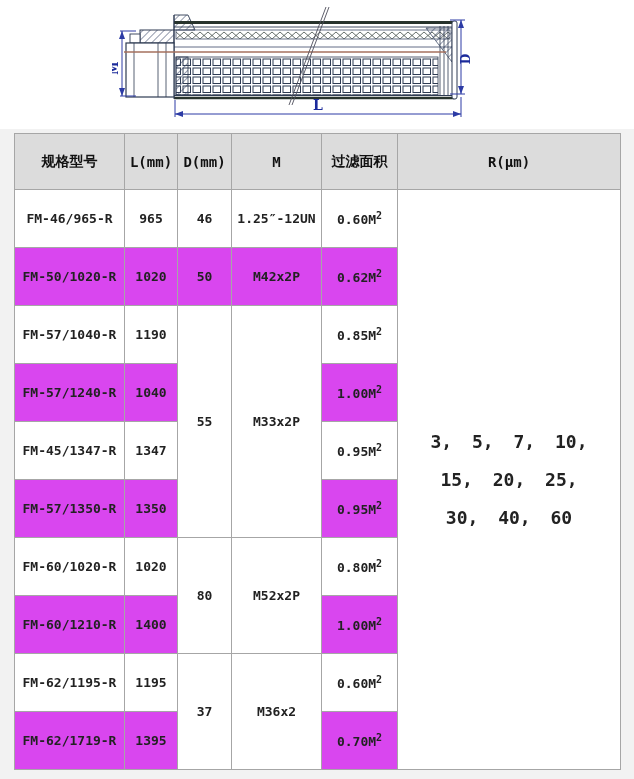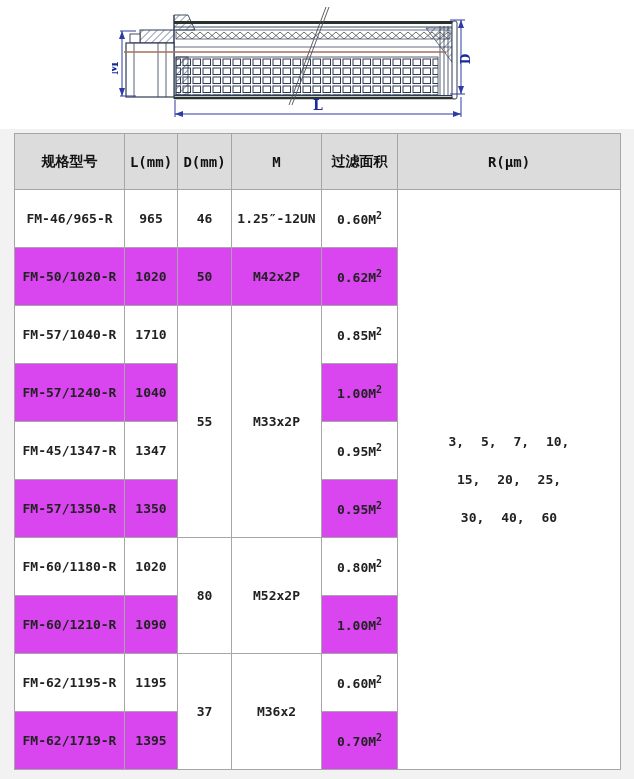--- a/index.html
+++ b/index.html
@@ -47,21 +47,21 @@
     font-size: 13px;
     color: #222222;
     font-weight: bold;
   }
   tr.alt td { background: #d946ef; }
   td.span-cell { background: #ffffff; }
   td.r-cell { background: #ffffff; }
   td sup { font-size: 10px; vertical-align: super; }
   .r-lines div {
     line-height: 38px;
-    font-size: 13px;
+    font-size: 18px;
     word-spacing: 9px;
     white-space: pre;
   }
 </style>
 </head>
 <body>
 
 <div class="drawing-strip">
   <svg width="360" height="125" viewBox="0 0 360 125">
     <defs>
@@ -177,50 +177,50 @@
     </tr>
     <tr class="alt">
       <td>FM-50/1020-R</td>
       <td>1020</td>
       <td>50</td>
       <td>M42x2P</td>
       <td><span>0.62M</span><sup>2</sup></td>
     </tr>
     <tr>
       <td>FM-57/1040-R</td>
-      <td>1710</td>
+      <td>1190</td>
       <td class="span-cell" rowspan="4">55</td>
       <td class="span-cell" rowspan="4">M33x2P</td>
       <td><span>0.85M</span><sup>2</sup></td>
     </tr>
     <tr class="alt">
       <td>FM-57/1240-R</td>
       <td>1040</td>
       <td><span>1.00M</span><sup>2</sup></td>
     </tr>
     <tr>
       <td>FM-45/1347-R</td>
       <td>1347</td>
       <td><span>0.95M</span><sup>2</sup></td>
     </tr>
     <tr class="alt">
       <td>FM-57/1350-R</td>
       <td>1350</td>
       <td><span>0.95M</span><sup>2</sup></td>
     </tr>
     <tr>
-      <td>FM-60/1180-R</td>
+      <td>FM-60/1020-R</td>
       <td>1020</td>
       <td class="span-cell" rowspan="2">80</td>
       <td class="span-cell" rowspan="2">M52x2P</td>
       <td><span>0.80M</span><sup>2</sup></td>
     </tr>
     <tr class="alt">
       <td>FM-60/1210-R</td>
-      <td>1090</td>
+      <td>1400</td>
       <td><span>1.00M</span><sup>2</sup></td>
     </tr>
     <tr>
       <td>FM-62/1195-R</td>
       <td>1195</td>
       <td class="span-cell" rowspan="2">37</td>
       <td class="span-cell" rowspan="2">M36x2</td>
       <td><span>0.60M</span><sup>2</sup></td>
     </tr>
     <tr class="alt">

